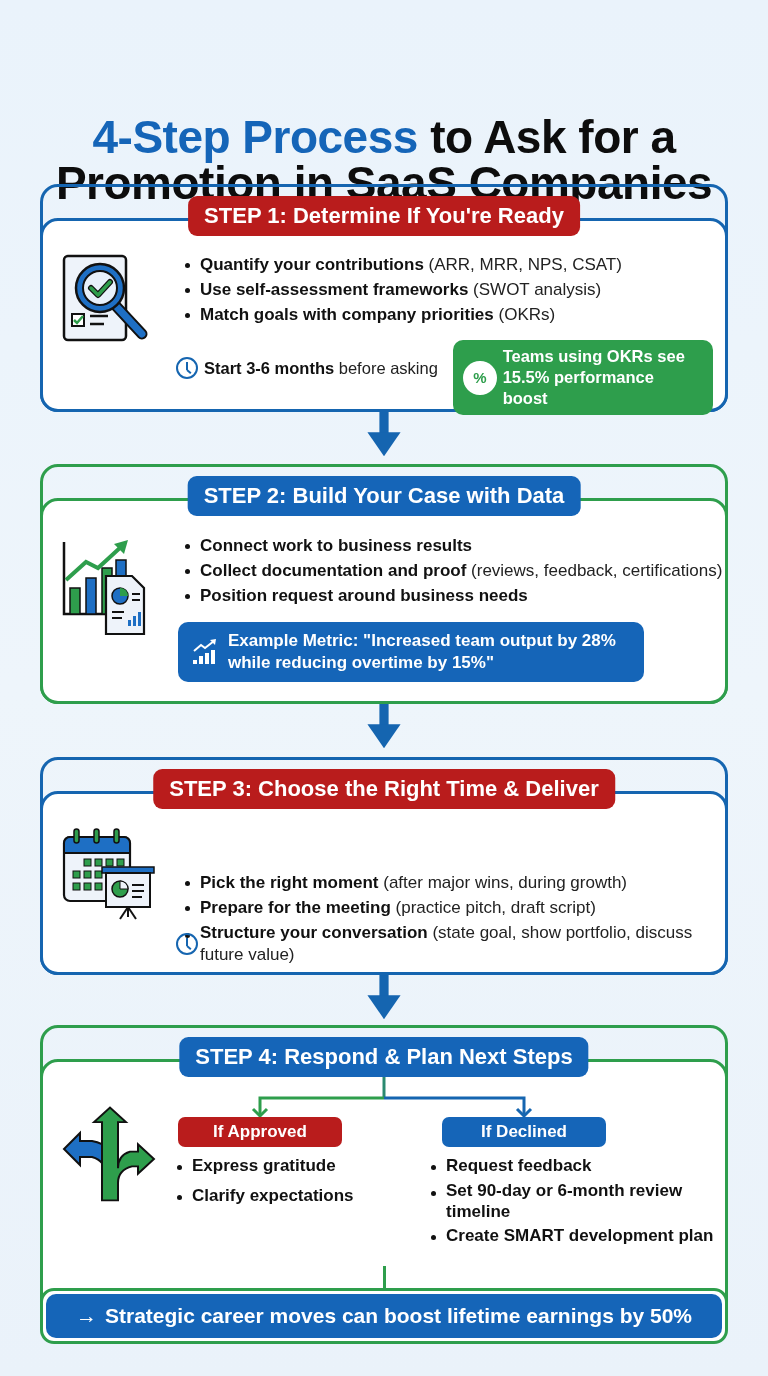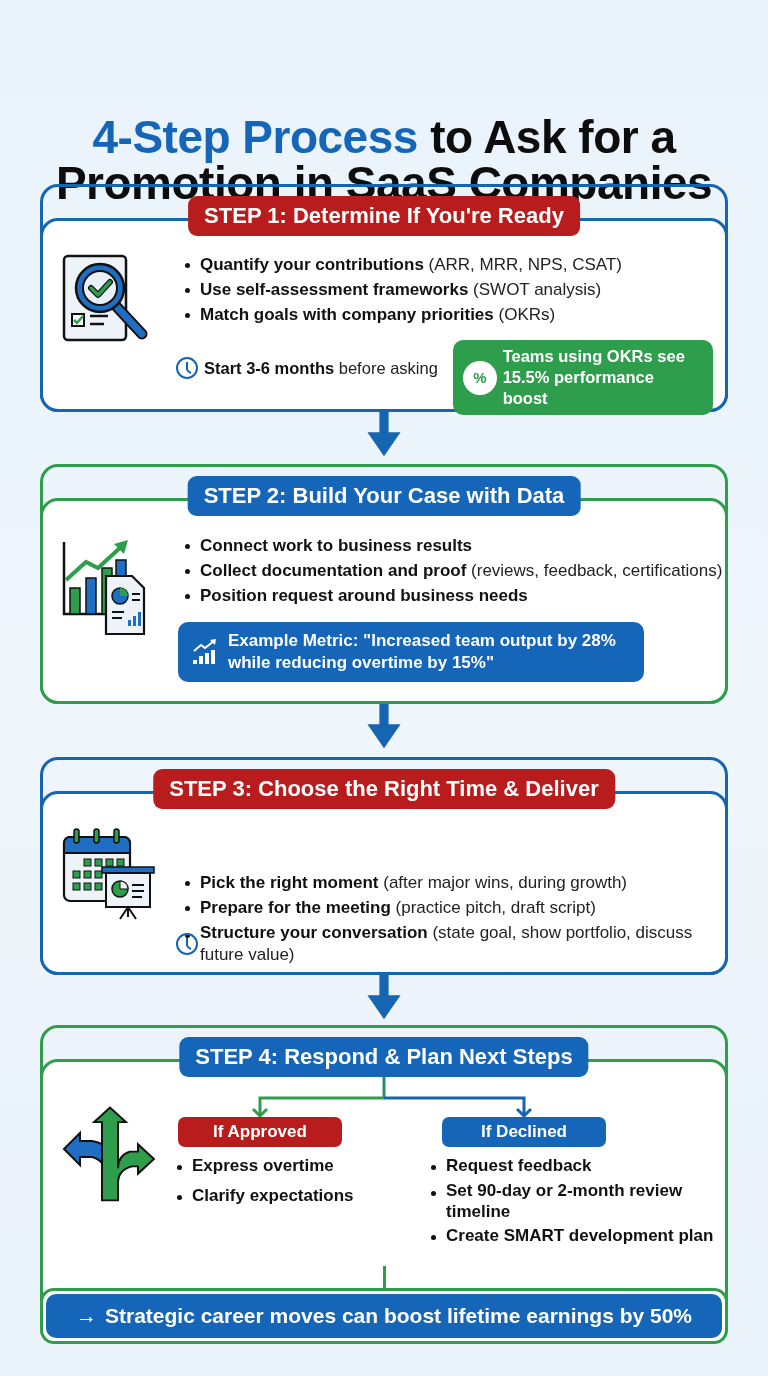--- a/index.html
+++ b/index.html
@@ -273,27 +273,27 @@
     <svg width="100" height="100" viewBox="0 0 100 100">
       <path d="M44 95 V70 Q44 56 30 52 H18 V60 L2 44 L18 28 V36 H30 Q52 40 56 62 V95 Z" fill="#1e6fc4" stroke="#111" stroke-width="2" transform="translate(4,0)"></path>
       <path d="M44 95 V10 H36 L52 -6 L68 10 H60 V60 Q60 46 72 42 H80 V34 L96 50 L80 66 V58 H74 Q60 62 60 76 V95 Z" fill="#2e9e4c" stroke="#111" stroke-width="2" transform="translate(0,8) scale(1,0.92)"></path>
     </svg>
   </div>
 
   <div class="branch-pill pill-blue" style="left:402px; top:92px;">If Declined</div>
   <div class="branch-pill pill-green" style="left:138px; top:92px;">If Approved</div>
 
   <ul class="bullets" style="left:134px; top:129px; width:230px; line-height:24px;">
-    <li><span class="light"></span><b>Express overtime</b></li>
+    <li><span class="light"></span><b>Express gratitude</b></li>
     <li style="margin-top:6px;"><span class="light"></span><b>Clarify expectations</b></li>
   </ul>
 
   <ul class="bullets" style="left:388px; top:129px; width:290px; line-height:24px;">
     <li><b>Request feedback</b></li>
-    <li style="margin-top:2px; line-height:21px;"><b>Set 90-day or 2-month review timeline</b></li>
+    <li style="margin-top:2px; line-height:21px;"><b>Set 90-day or 6-month review timeline</b></li>
     <li style="margin-top:2px;"><b>Create SMART development plan</b></li>
   </ul>
 </div>
 
 <div style="position:absolute; left:383px; top:1266px; width:3px; height:24px; background:#2e9e4c;"></div>
 
 <div class="final">
   <div class="final-inner">
     <span>→</span>
     <span>Strategic career moves can boost lifetime earnings by 50%</span>

